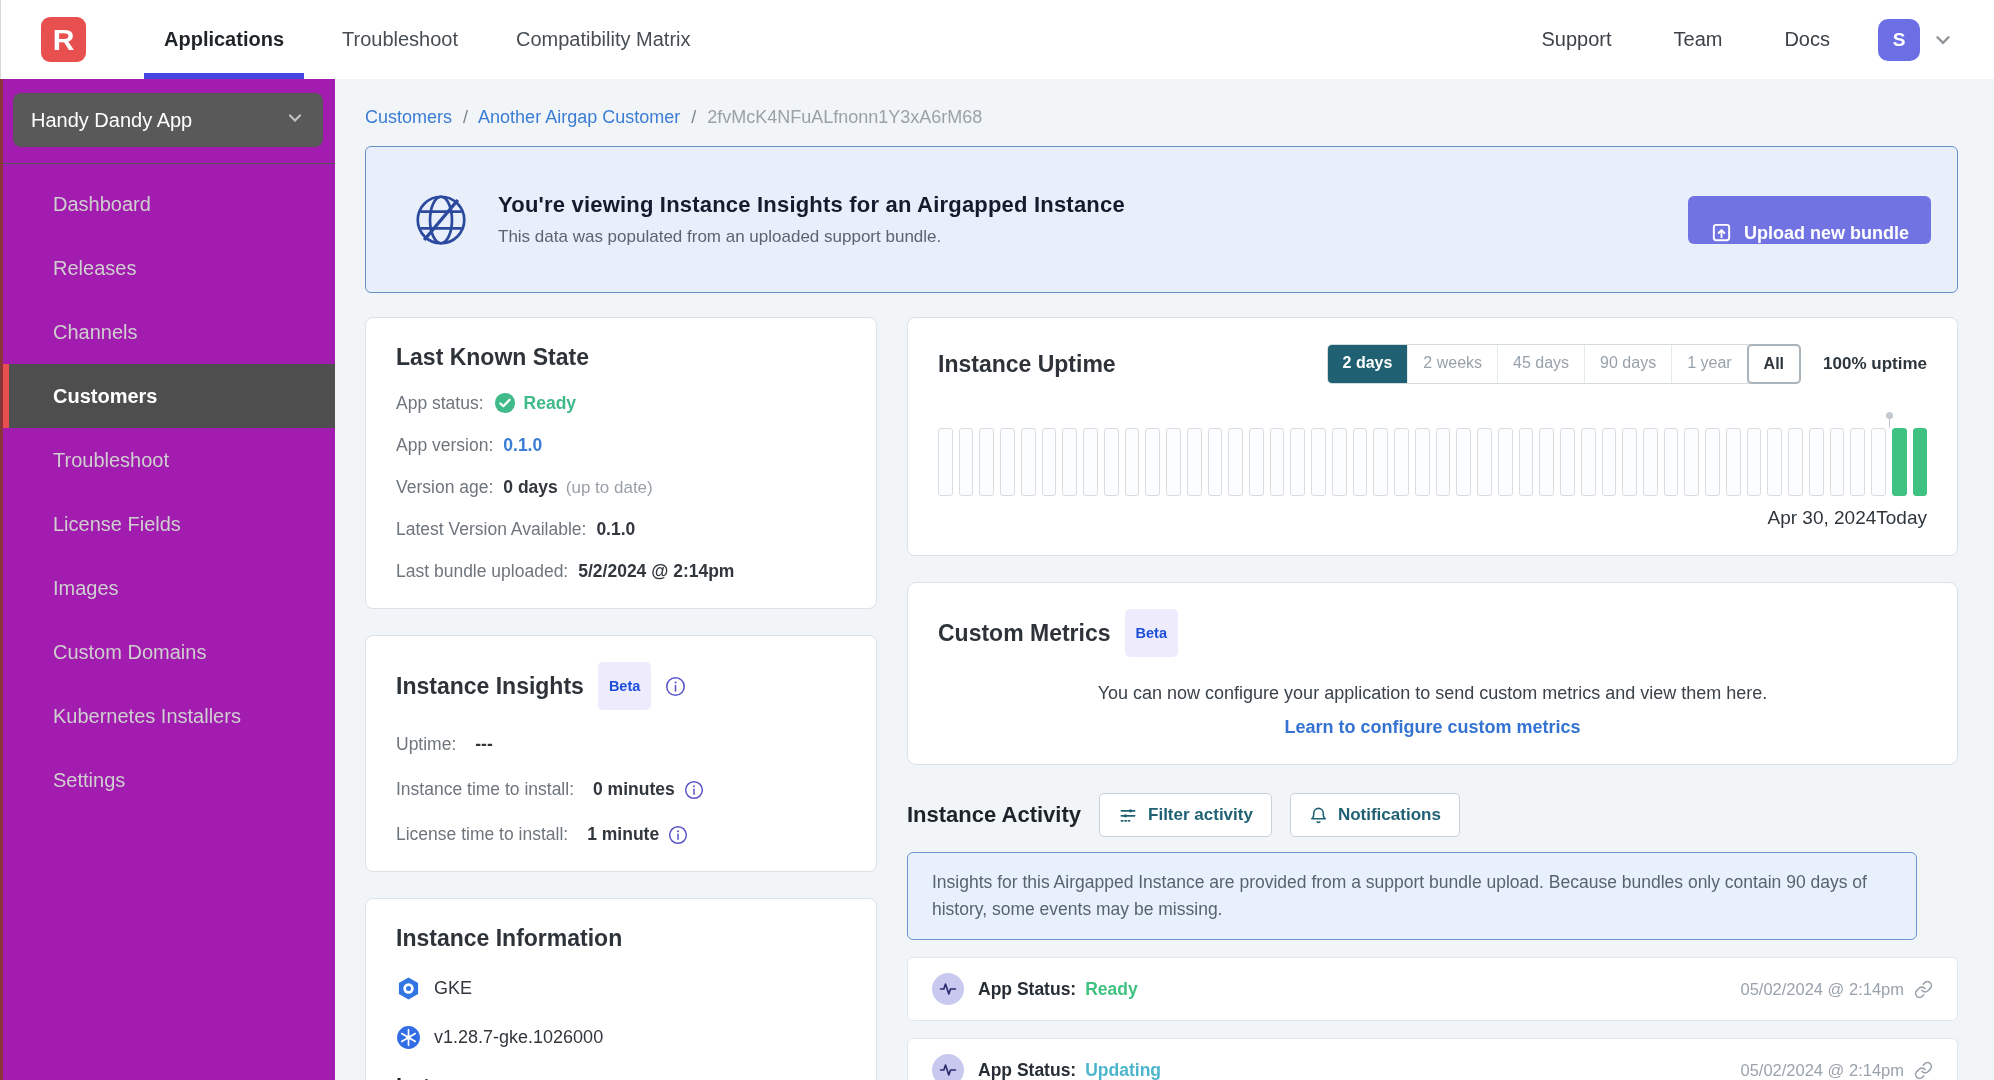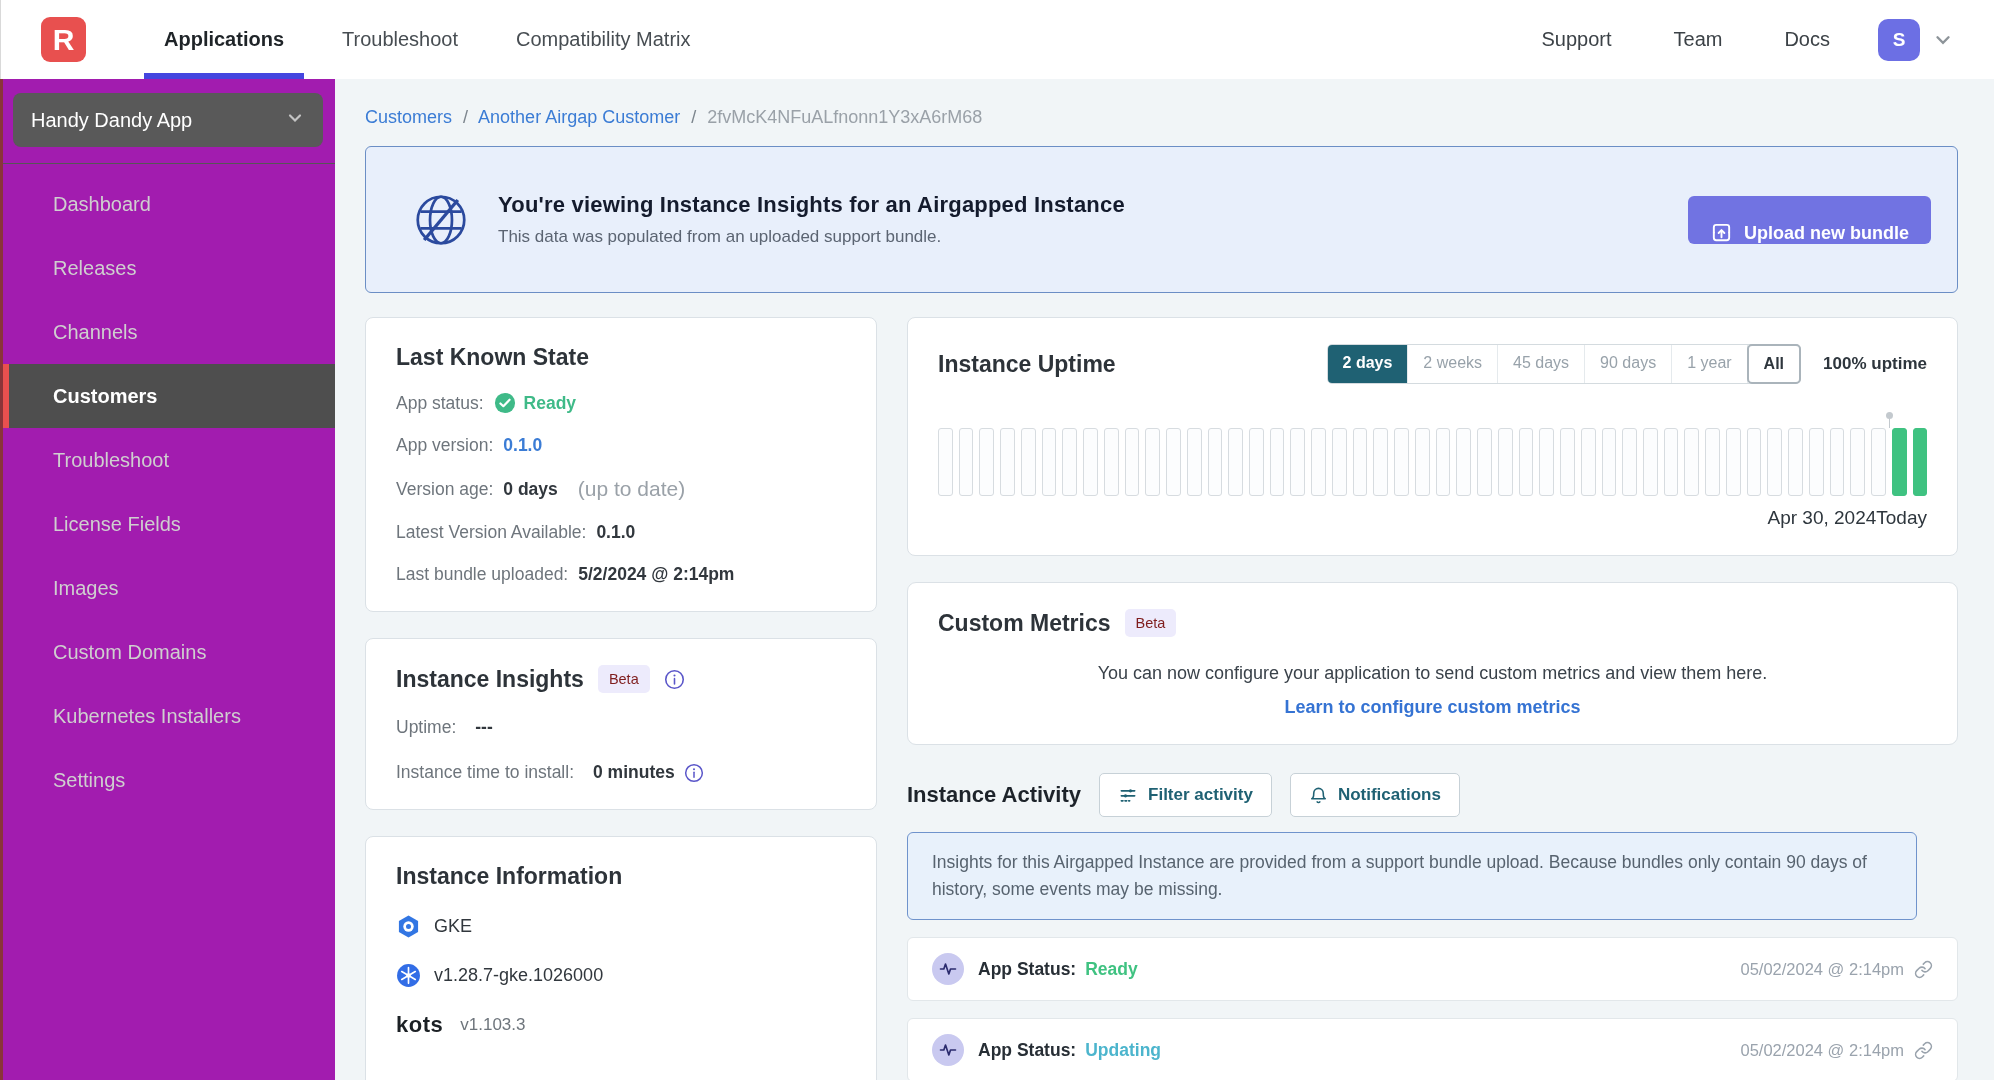--- a/index.html
+++ b/index.html
@@ -53,26 +53,26 @@
   .cols { display:flex; gap:30px; margin-top:24px; align-items:flex-start; }
   .col-left { width:512px; flex:0 0 auto; display:flex; flex-direction:column; gap:26px; }
   .col-right { flex:1; display:flex; flex-direction:column; }
   .card { background:#fff; border:1px solid #dbe1e6; border-radius:8px; padding:26px 30px; }
   .card-title { font-size:23px; font-weight:600; color:#2d3339; }
 
   
   .kv-row { display:flex; align-items:center; margin-top:21px; font-size:17.5px; }
   .kv-label { color:#6e757c; margin-right:10px; }
   .kv-value { color:#31373d; font-weight:700;text-align:center; }
-  .kv-note { color:#9aa1a8; font-size:21px; margin-left:20px; }
+  .kv-note { color:#9aa1a8; font-size:17px; margin-left:8px; }
   .link-blue { color:#3b7cd5; font-weight:700; cursor:pointer; }
   .status-ready { color:#3fba88; font-weight:600; display:flex; align-items:center; gap:8px; }
   .title-row { display:flex; align-items:center; gap:14px; }
-  .beta-badge { background:#edebfc; color:#7f1d1d; font-size:14.5px; font-weight:400;
-    padding:6px 11px; border-radius:5px; }
+  .beta-badge { background:#edebfc; color:#1d4ed8; font-size:14.5px; font-weight:700;
+    padding:16px 11px; border-radius:5px; }
   .info-icon { display:flex; cursor:pointer; }
   .ii-row { display:flex; align-items:center; gap:9px; margin-top:24px; font-size:17.5px; }
 
   
   .inst-row { display:flex; align-items:center; gap:13px; margin-top:24px; font-size:18px; color:#31373d; }
   .kots-name { font-weight:800; font-size:22px; color:#1c2125; letter-spacing:.5px; }
   .kots-ver { color:#6e757c; font-size:17px; margin-left:4px; }
 
   
   .uptime-head { display:flex; align-items:center; }
@@ -245,20 +245,31 @@
           <span class="kv-label">Instance time to install:</span>
           <span class="kv-value">0 minutes</span>
           <span class="info-icon">
             <svg width="20" height="20" viewBox="0 0 24 24" fill="none" stroke="#5a56c9" stroke-width="1.8">
                 <circle cx="12" cy="12" r="10"></circle>
                 <path d="M12 11v6" stroke-linecap="round"></path>
                 <circle cx="12" cy="7.5" r="1.2" fill="#5a56c9" stroke="none"></circle>
               </svg>
           </span>
         </div>
+        <div class="ii-row">
+          <span class="kv-label">License time to install:</span>
+          <span class="kv-value">1 minute</span>
+          <span class="info-icon">
+            <svg width="20" height="20" viewBox="0 0 24 24" fill="none" stroke="#5a56c9" stroke-width="1.8">
+                <circle cx="12" cy="12" r="10"></circle>
+                <path d="M12 11v6" stroke-linecap="round"></path>
+                <circle cx="12" cy="7.5" r="1.2" fill="#5a56c9" stroke="none"></circle>
+              </svg>
+          </span>
+        </div>
       </section>
 
       <section class="card" style="min-height:360px;">
         <div class="card-title">Instance Information</div>
         <div class="inst-row">
           <svg width="25" height="25" viewBox="0 0 24 24">
               <path d="M12 1.5 21.2 6.7v10.6L12 22.5 2.8 17.3V6.7Z" fill="#3276e3"></path>
               <circle cx="12" cy="12" r="5" fill="#fff"></circle>
               <circle cx="12" cy="12" r="2.4" fill="#3276e3"></circle>
             </svg>

